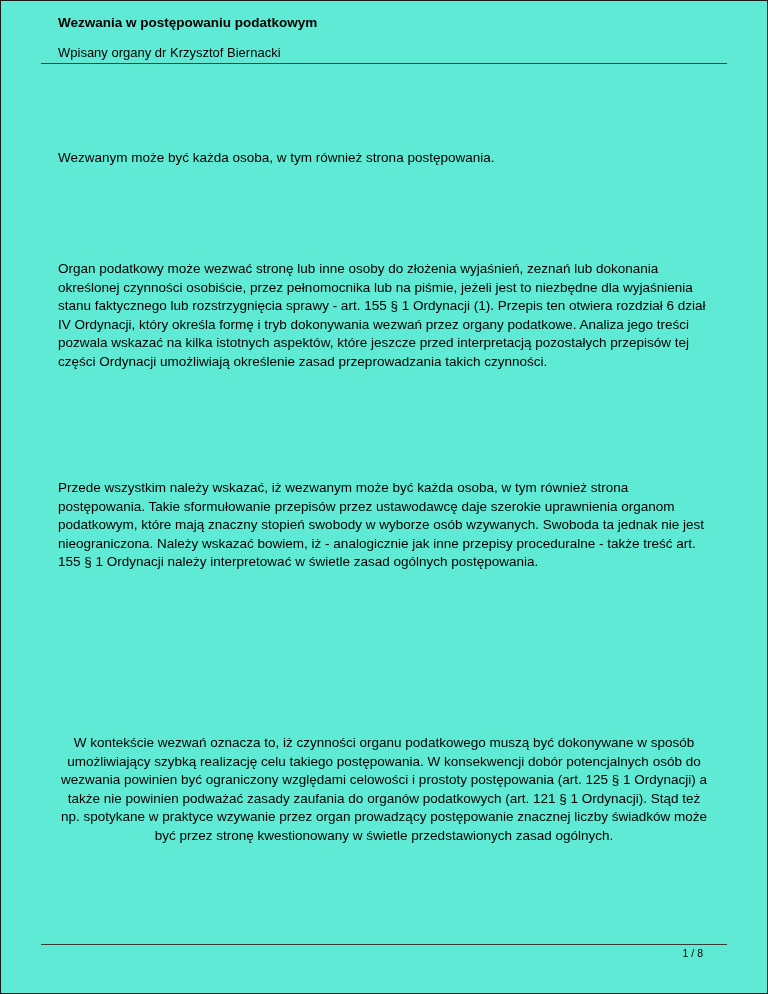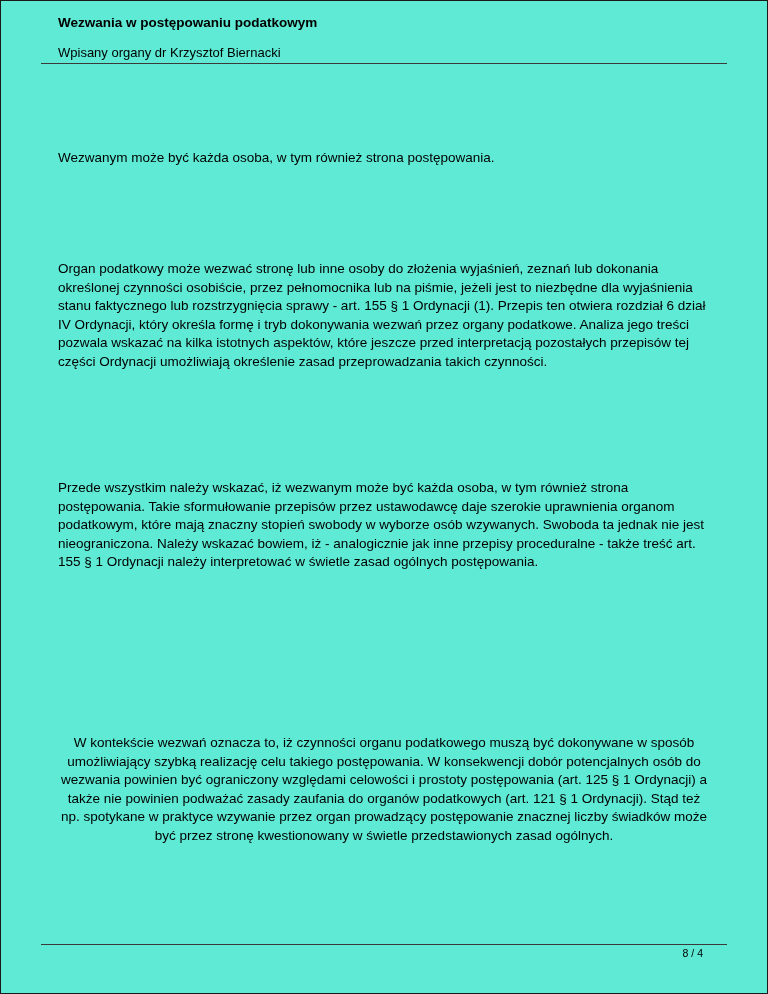--- a/index.html
+++ b/index.html
@@ -89,15 +89,15 @@
 
   <main>
     <p class="body-par par-1">Wezwanym może być każda osoba, w tym również strona postępowania.</p>
     <p class="body-par par-2">Organ podatkowy może wezwać stronę lub inne osoby do złożenia wyjaśnień, zeznań lub dokonania określonej czynności osobiście, przez pełnomocnika lub na piśmie, jeżeli jest to niezbędne dla wyjaśnienia stanu faktycznego lub rozstrzygnięcia sprawy - art. 155 § 1 Ordynacji (1). Przepis ten otwiera rozdział 6 dział IV Ordynacji, który określa formę i tryb dokonywania wezwań przez organy podatkowe. Analiza jego treści pozwala wskazać na kilka istotnych aspektów, które jeszcze przed interpretacją pozostałych przepisów tej części Ordynacji umożliwiają określenie zasad przeprowadzania takich czynności.</p>
     <p class="body-par par-3">Przede wszystkim należy wskazać, iż wezwanym może być każda osoba, w tym również strona postępowania. Takie sformułowanie przepisów przez ustawodawcę daje szerokie uprawnienia organom podatkowym, które mają znaczny stopień swobody w wyborze osób wzywanych. Swoboda ta jednak nie jest nieograniczona. Należy wskazać bowiem, iż - analogicznie jak inne przepisy proceduralne - także treść art. 155 § 1 Ordynacji należy interpretować w świetle zasad ogólnych postępowania.</p>
     <p class="body-par par-4">W kontekście wezwań oznacza to, iż czynności organu podatkowego muszą być dokonywane w sposób umożliwiający szybką realizację celu takiego postępowania. W konsekwencji dobór potencjalnych osób do wezwania powinien być ograniczony względami celowości i prostoty postępowania (art. 125 § 1 Ordynacji) a także nie powinien podważać zasady zaufania do organów podatkowych (art. 121 § 1 Ordynacji). Stąd też np. spotykane w praktyce wzywanie przez organ prowadzący postępowanie znacznej liczby świadków może być przez stronę kwestionowany w świetle przedstawionych zasad ogólnych.</p>
   </main>
 
   <div class="rule rule-footer"></div>
 
-  <div class="page-number">8 / 4</div>
+  <div class="page-number">1 / 8</div>
 
 </div>
 
 </body></html>

